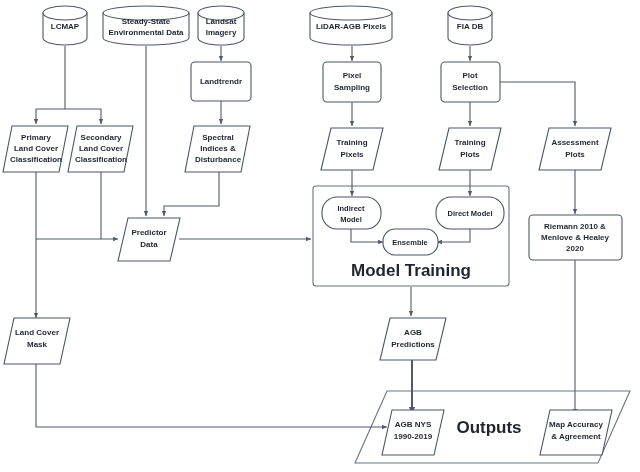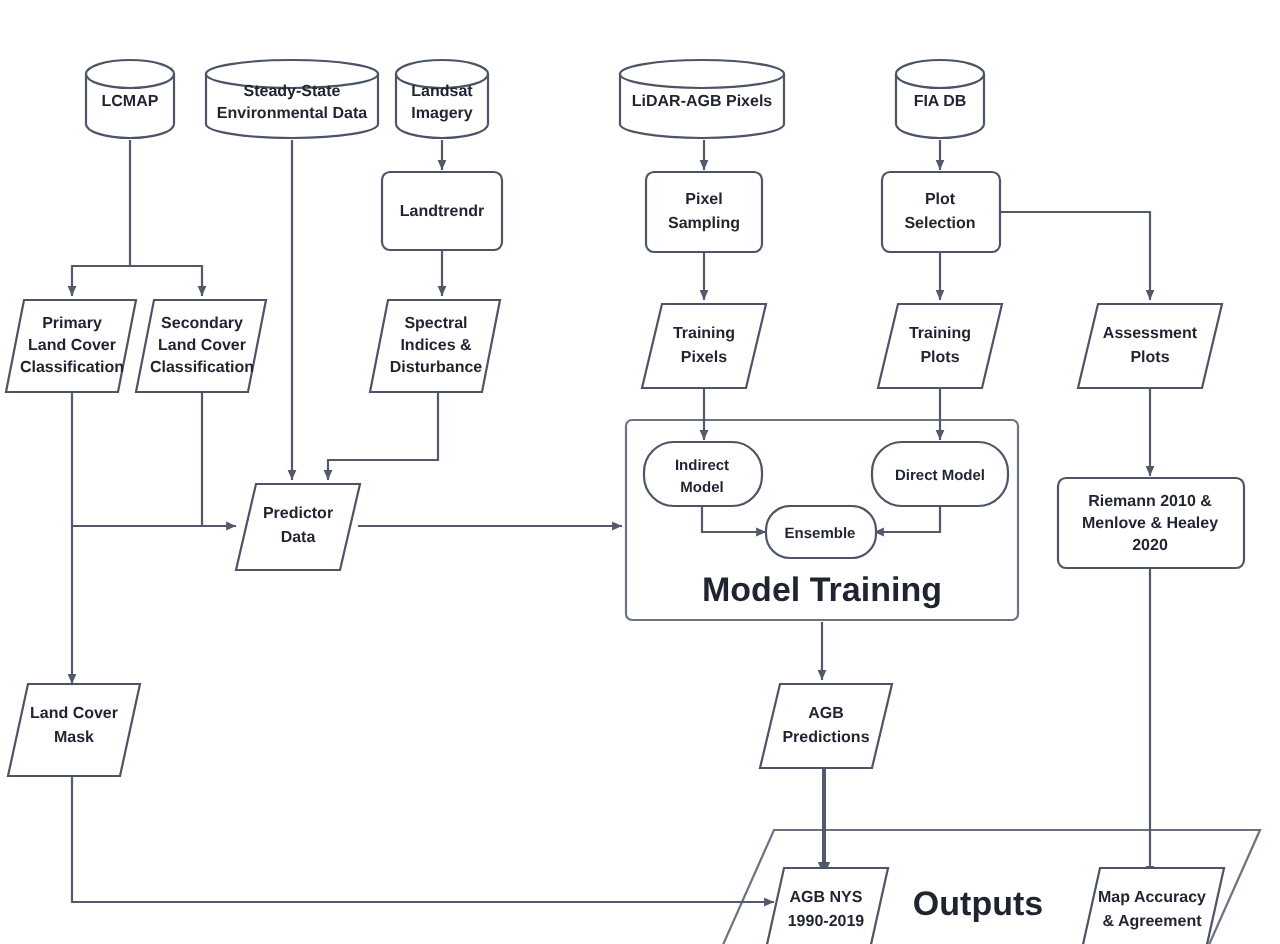--- a/index.html
+++ b/index.html
@@ -1,18 +1,18 @@
 <!DOCTYPE html>
 <html><head>
 <meta charset="utf-8">
 <style>
   html,body{margin:0;padding:0;background:#ffffff;}
   body{width:640px;height:472px;overflow:hidden;
        font-family:"Liberation Sans",sans-serif;}
-  #diagram-root{position:relative;width:640px;height:360px;margin-top:24px;}
+  #diagram-root{position:relative;width:640px;height:360px;}
   svg#flow{display:block;width:640px;height:472px;}
   .shape{fill:#ffffff;stroke:#4c5566;stroke-width:1.1;}
   .container-shape{fill:#ffffff;stroke:#6b7280;stroke-width:1.1;}
   .edge{fill:none;stroke:#53596b;stroke-width:1.1;}
   .edge-thick{fill:none;stroke:#53596b;stroke-width:2;}
   text{fill:#1f2430;font-family:"Liberation Sans",sans-serif;
        text-anchor:middle;dominant-baseline:middle;}
   .lbl{font-size:8px;font-weight:bold;}
   .lbl-sm{font-size:7.5px;font-weight:bold;}
   .lbl-grp{font-size:17px;font-weight:bold;}

